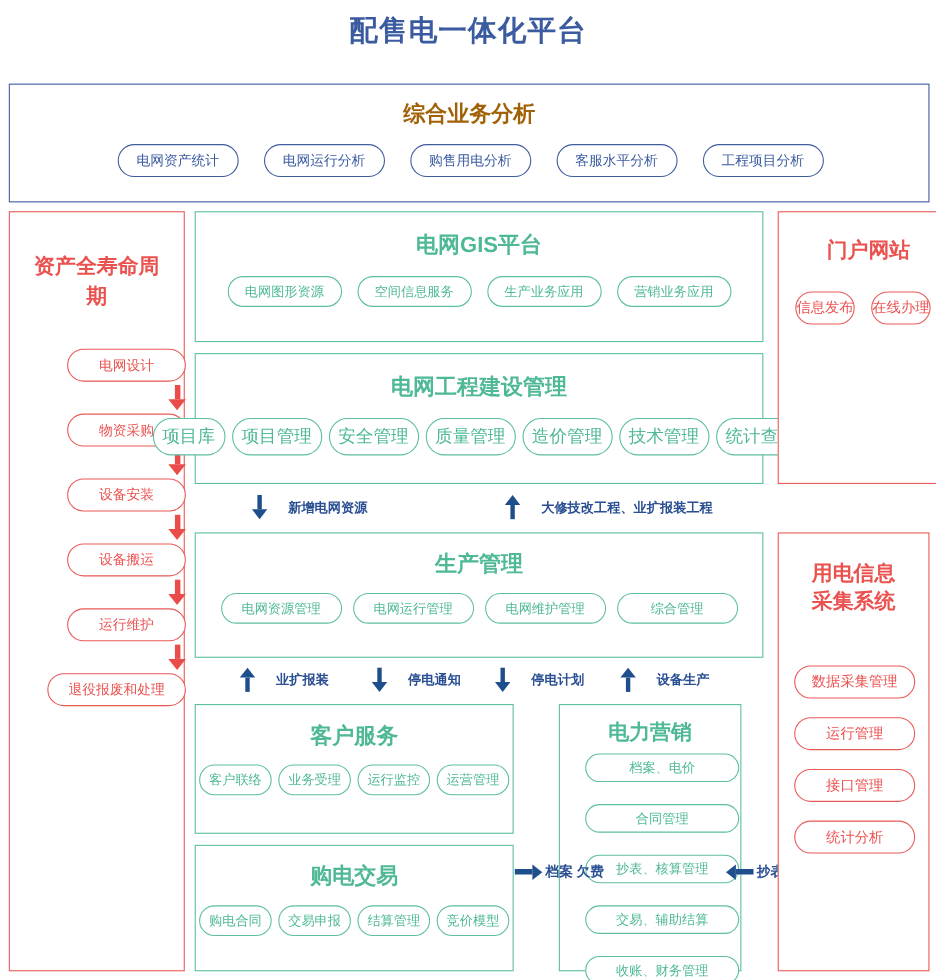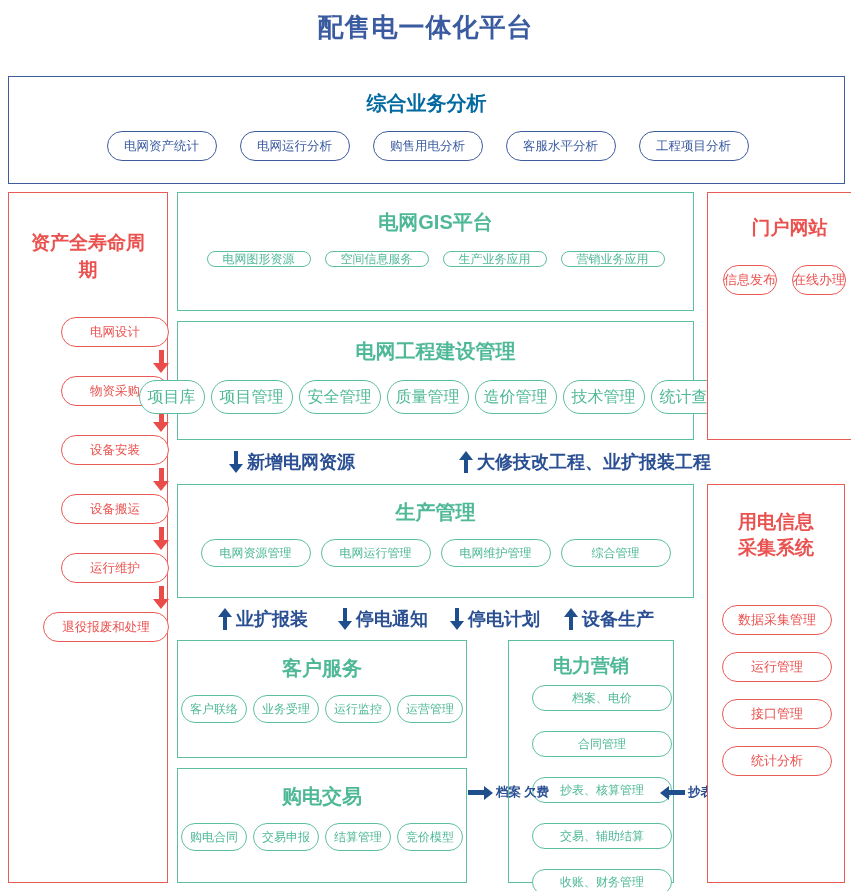--- a/index.html
+++ b/index.html
@@ -19,21 +19,21 @@
 
   
   .box{position:absolute;box-sizing:border-box;background:#fff;}
   .box-blue{border:1.5px solid #3f5c9e;}
   .box-green{border:1.5px solid #5cbfa2;}
   .box-red{border:1.5px solid #ea5a57;}
 
   .sec-title{
     width:100%;text-align:center;font-weight:bold;
   }
-  .title-blue{color:#0369a1;}
+  .title-blue{color:#a16207;}
   .title-green{color:#4eb897;}
   .title-red{color:#ea5250;}
 
   
   .pill{
     box-sizing:border-box;display:inline-flex;align-items:center;
     justify-content:center;border-radius:999px;background:#fff;
     text-align:center;white-space:nowrap;
   }
   .pill-blue{border:1.3px solid #3f5c9e;color:#3a5ba0;}
@@ -66,32 +66,32 @@
   }
 
   
   #gis-box{left:177px;top:192px;width:517px;height:119px;}
   #gis-box .sec-title{font-size:20px;margin-top:16px;}
   .row-pills{
     position:absolute;left:0;width:100%;display:flex;
     justify-content:center;align-items:center;
   }
   #gis-pills{top:58px;gap:14px;}
-  #gis-pills .pill{height:16px;padding:2px 12px;font-size:12px;min-width:104px;}
+  #gis-pills .pill{height:28px;padding:2px 12px;font-size:12px;min-width:104px;}
 
   
   #eng-box{left:177px;top:321px;width:517px;height:119px;}
   #eng-box .sec-title{font-size:20px;margin-top:16px;}
   #eng-pills{top:58px;gap:6px;}
   #eng-pills .pill{height:28px;padding:16px 8px;font-size:16px;}
 
   
   .arrow-label{
-    position:absolute;display:flex;align-items:center;gap:4px;
-    font-size:18px;font-weight:bold;color:#2a4f93;white-space:nowrap;
+    position:absolute;display:flex;align-items:center;gap:19px;
+    font-size:12px;font-weight:bold;color:#2a4f93;white-space:nowrap;
   }
   .arr-nav{display:flex;flex-direction:column;align-items:center;}
   .arr-nav.up{flex-direction:column-reverse;}
   .arr-nav .shaft{width:4.5px;height:13px;background:#1f4e8c;}
   .arr-nav .head-d{
     width:0;height:0;border-left:7px solid transparent;
     border-right:7px solid transparent;border-top:9px solid #1f4e8c;
   }
   .arr-nav .head-u{
     width:0;height:0;border-left:7px solid transparent;

